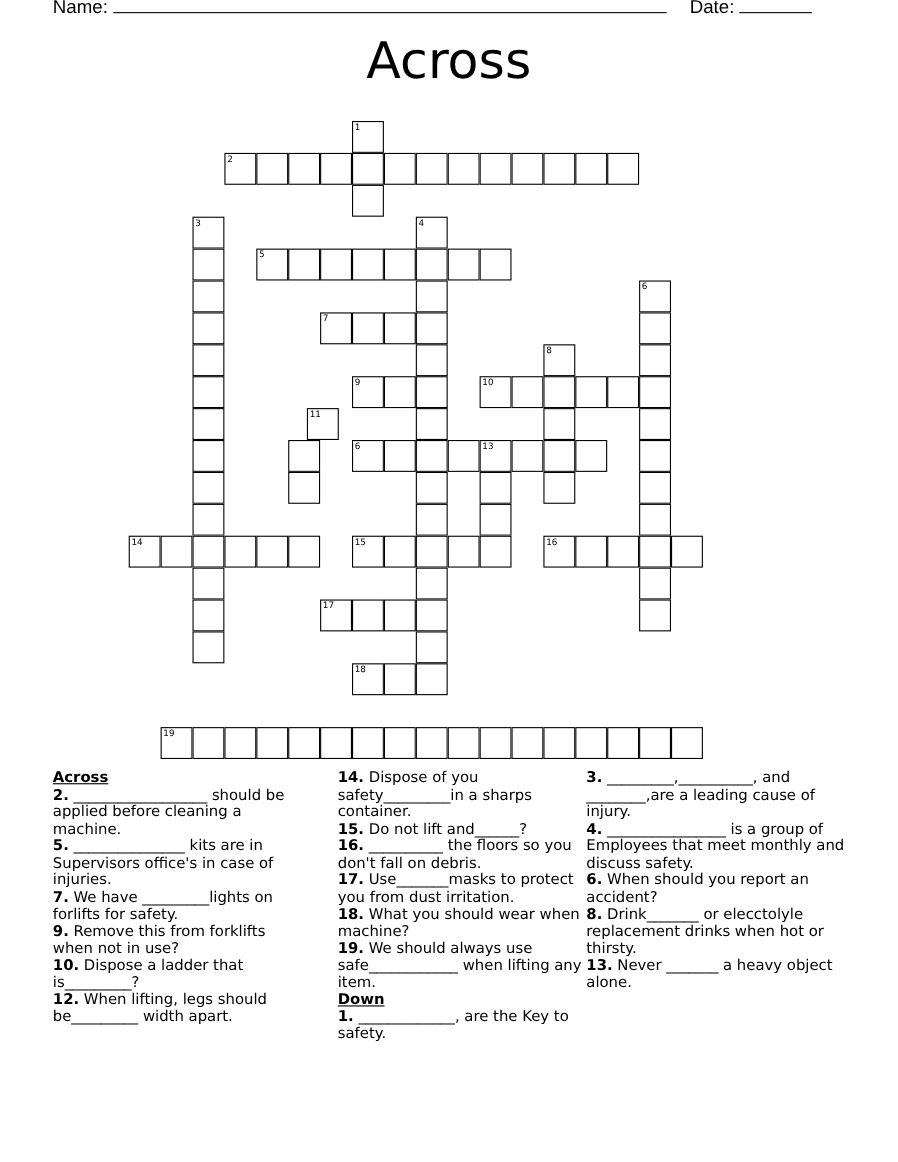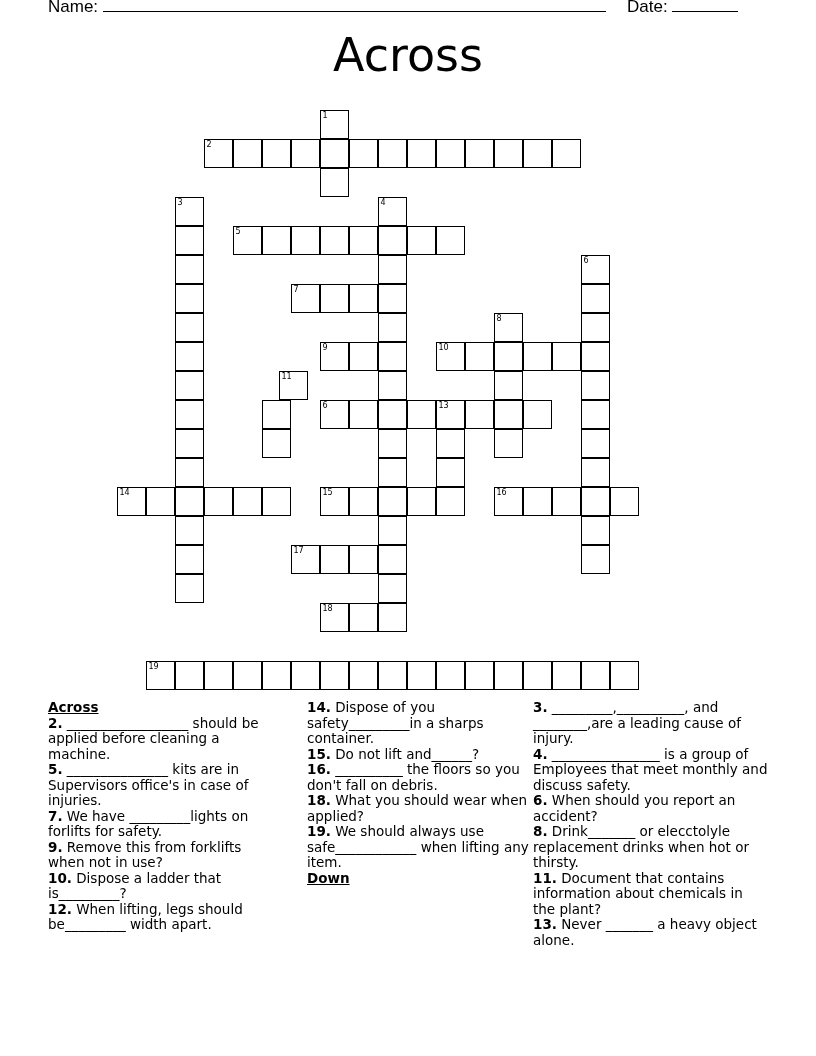--- a/index.html
+++ b/index.html
@@ -198,25 +198,26 @@
   <div class="clue"><b>7.</b><span> We have _________lights on forlifts for safety.</span></div>
   <div class="clue"><b>9.</b><span> Remove this from forklifts when not in use?</span></div>
   <div class="clue"><b>10.</b><span> Dispose a ladder that is_________?</span></div>
   <div class="clue"><b>12.</b><span> When lifting, legs should be_________ width apart.</span></div>
 </div>
 
 <div class="col" id="col2" style="left:291px; width:228px;margin-left:16px;">
   <div class="clue"><b>14.</b><span> Dispose of you safety_________in a sharps container.</span></div>
   <div class="clue"><b>15.</b><span> Do not lift and______?</span></div>
   <div class="clue"><b>16.</b><span> __________ the floors so you don't fall on debris.</span></div>
-  <div class="clue"><b>18.</b><span> What you should wear when applied?</span></div>
+  <div class="clue"><b>17.</b><span> Use_______masks to protect you from dust irritation.</span></div>
+  <div class="clue"><b>18.</b><span> What you should wear when machine?</span></div>
   <div class="clue"><b>19.</b><span> We should always use safe____________ when lifting any item.</span></div>
   <div class="heading">Down</div>
+  <div class="clue"><b>1.</b><span> _____________, are the Key to safety.</span></div>
 </div>
 
 <div class="col" id="col3" style="left:533px; width:235px;">
   <div class="clue"><b>3.</b><span> _________,__________, and ________,are a leading cause of injury.</span></div>
   <div class="clue"><b>4.</b><span> ________________ is a group of Employees that meet monthly and discuss safety.</span></div>
   <div class="clue"><b>6.</b><span> When should you report an accident?</span></div>
   <div class="clue"><b>8.</b><span> Drink_______ or elecctolyle replacement drinks when hot or thirsty.</span></div>
-  <div class="clue"><b>11.</b><span> Document that contains information about chemicals in the plant?</span></div>
   <div class="clue"><b>13.</b><span> Never _______ a heavy object alone.</span></div>
 </div>
 
 </body></html>

